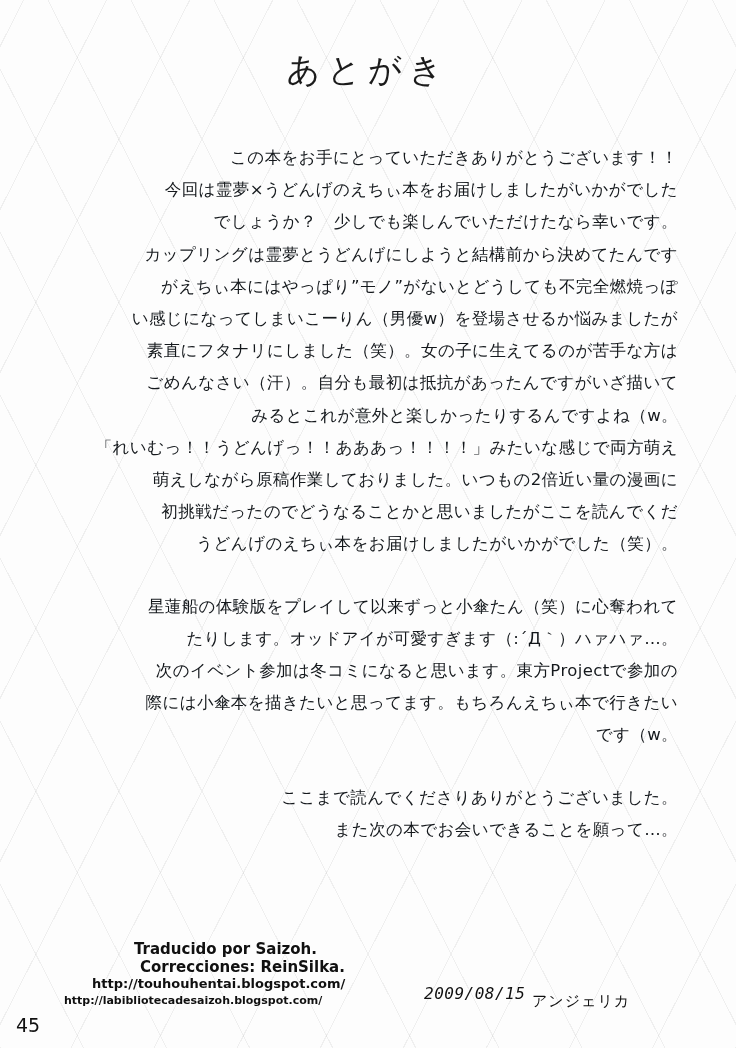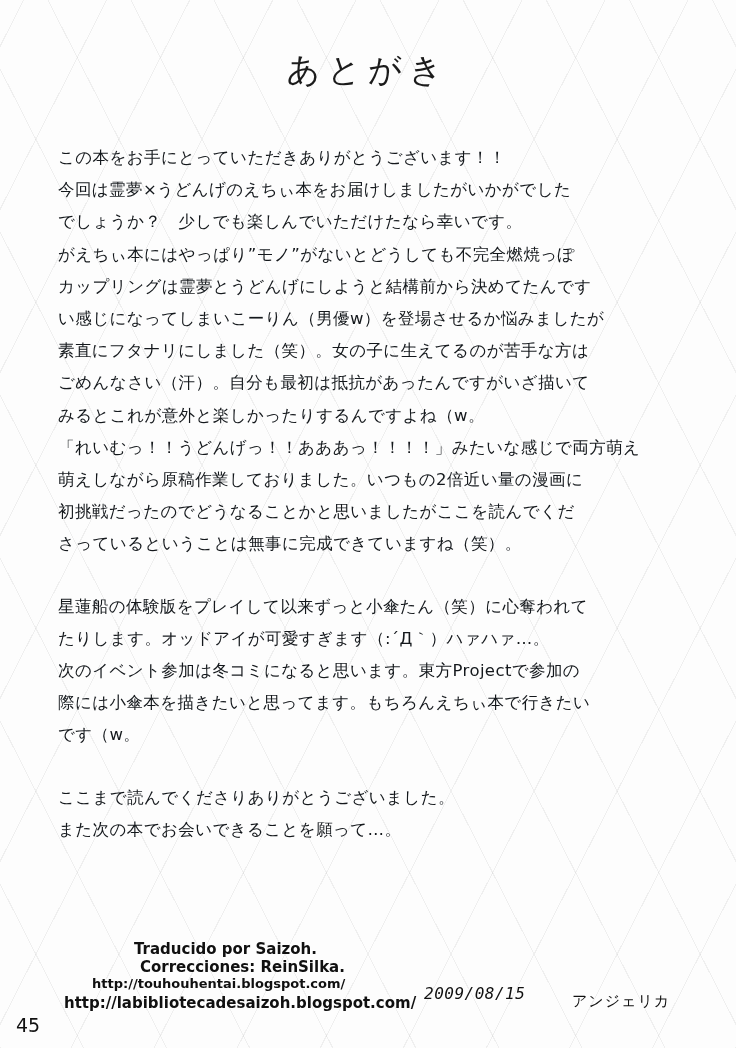--- a/index.html
+++ b/index.html
@@ -57,20 +57,21 @@
     top: 142px;
     width: 620px;
     color: #14181c;
     font-size: 16.5px;
     line-height: 32.2px;
     letter-spacing: 0.4px;
     font-family: "DejaVu Sans", sans-serif;
   }
   .para {
     margin: 0 0 30px 0;
+    text-align: right;
   }
   .para:last-child {
     margin-bottom: 8px;
   }
   .para .line {
     display: block;
     white-space: nowrap;
   }
   .credits {
     position: absolute;
@@ -83,23 +84,23 @@
     position: absolute;
     font-family: "DejaVu Sans", sans-serif;
     font-weight: bold;
     font-size: 15px;
     color: #101010;
     white-space: nowrap;
   }
   .c-trad  { left: 72px;  top: 0px; }
   .c-corr  { left: 78px;  top: 18px; }
   .c-url1  { left: 30px;  top: 36px; font-size: 13px; }
-  .c-url2  { left: 2px;   top: 54px; font-size: 15px; }
+  .c-url2  { left: 2px;   top: 54px; font-size: 11px; }
   .c-date  { left: 362px; top: 44px; font-family: "DejaVu Sans Mono", monospace; font-weight: normal; font-size: 16px; letter-spacing: 0.5px; font-style: italic;}
-  .c-circle{ left: 510px; top: 52px; font-weight: normal; font-size: 15px; letter-spacing: 1px; font-family: Liberation Serif, serif;}
+  .c-circle{ left: 470px; top: 52px; font-weight: normal; font-size: 15px; letter-spacing: 1px; font-family: Liberation Serif, serif;}
   .page-number {
     position: absolute;
     left: 16px;
     bottom: 12px;
     font-size: 19px;
     color: #111;
     font-family: "DejaVu Sans", sans-serif;
   }
 </style>
 </head>
@@ -111,30 +112,30 @@
   <div class="content">
 
     <div class="title">あとがき</div>
 
     <div class="body-text">
 
       <div class="para">
         <span class="line">この本をお手にとっていただきありがとうございます！！</span>
         <span class="line">今回は霊夢×うどんげのえちぃ本をお届けしましたがいかがでした</span>
         <span class="line">でしょうか？　少しでも楽しんでいただけたなら幸いです。</span>
+        <span class="line">カップリングは霊夢とうどんげにしようと結構前から決めてたんです</span>
         <span class="line">がえちぃ本にはやっぱり”モノ”がないとどうしても不完全燃焼っぽ</span>
-        <span class="line">カップリングは霊夢とうどんげにしようと結構前から決めてたんです</span>
         <span class="line">い感じになってしまいこーりん（男優w）を登場させるか悩みましたが</span>
         <span class="line">素直にフタナリにしました（笑）。女の子に生えてるのが苦手な方は</span>
         <span class="line">ごめんなさい（汗）。自分も最初は抵抗があったんですがいざ描いて</span>
         <span class="line">みるとこれが意外と楽しかったりするんですよね（w。</span>
         <span class="line">「れいむっ！！うどんげっ！！あああっ！！！！」みたいな感じで両方萌え</span>
         <span class="line">萌えしながら原稿作業しておりました。いつもの2倍近い量の漫画に</span>
         <span class="line">初挑戦だったのでどうなることかと思いましたがここを読んでくだ</span>
-        <span class="line">さっているということは無事に完成できていますね（笑）。</span>
+        <span class="line">うどんげのえちぃ本をお届けしましたがいかがでした（笑）。</span>
       </div>
 
       <div class="para">
         <span class="line">星蓮船の体験版をプレイして以来ずっと小傘たん（笑）に心奪われて</span>
         <span class="line">たりします。オッドアイが可愛すぎます（:´Д｀）ハァハァ…。</span>
         <span class="line">次のイベント参加は冬コミになると思います。東方Projectで参加の</span>
         <span class="line">際には小傘本を描きたいと思ってます。もちろんえちぃ本で行きたい</span>
         <span class="line">です（w。</span>
       </div>
 

